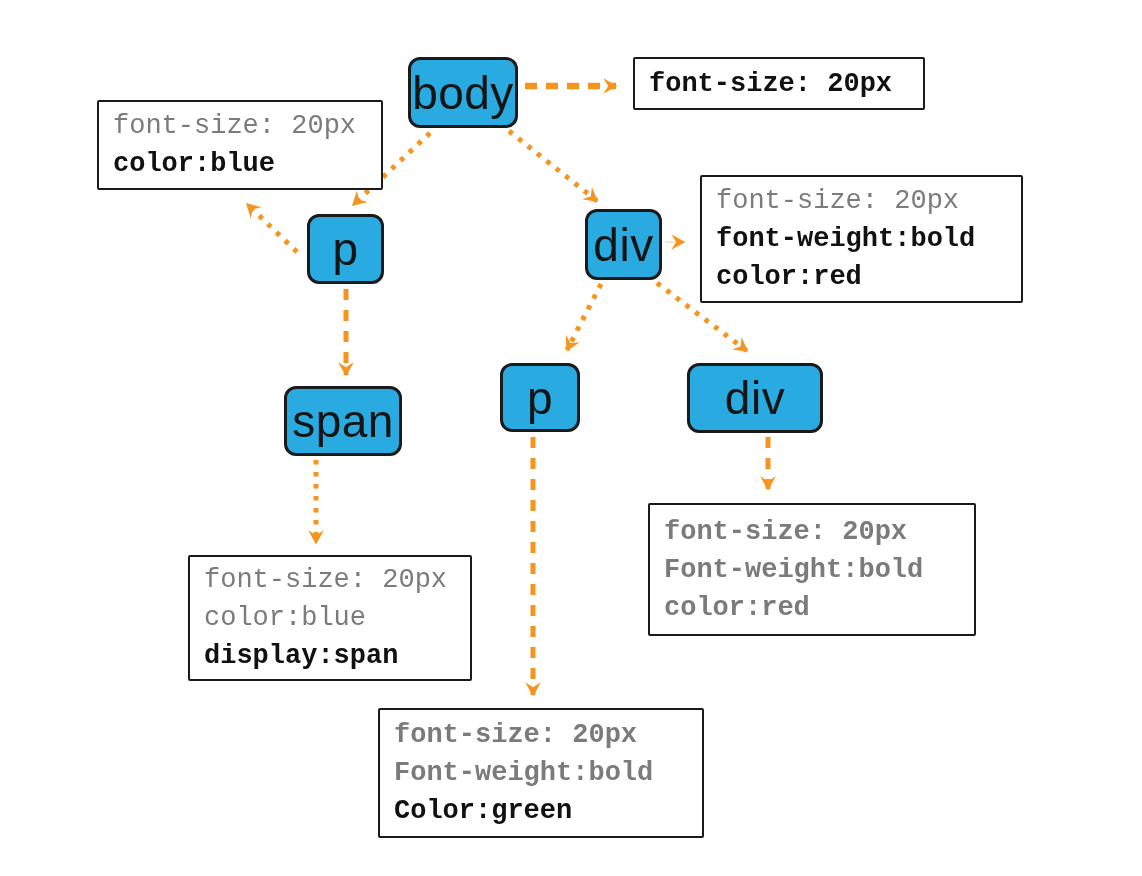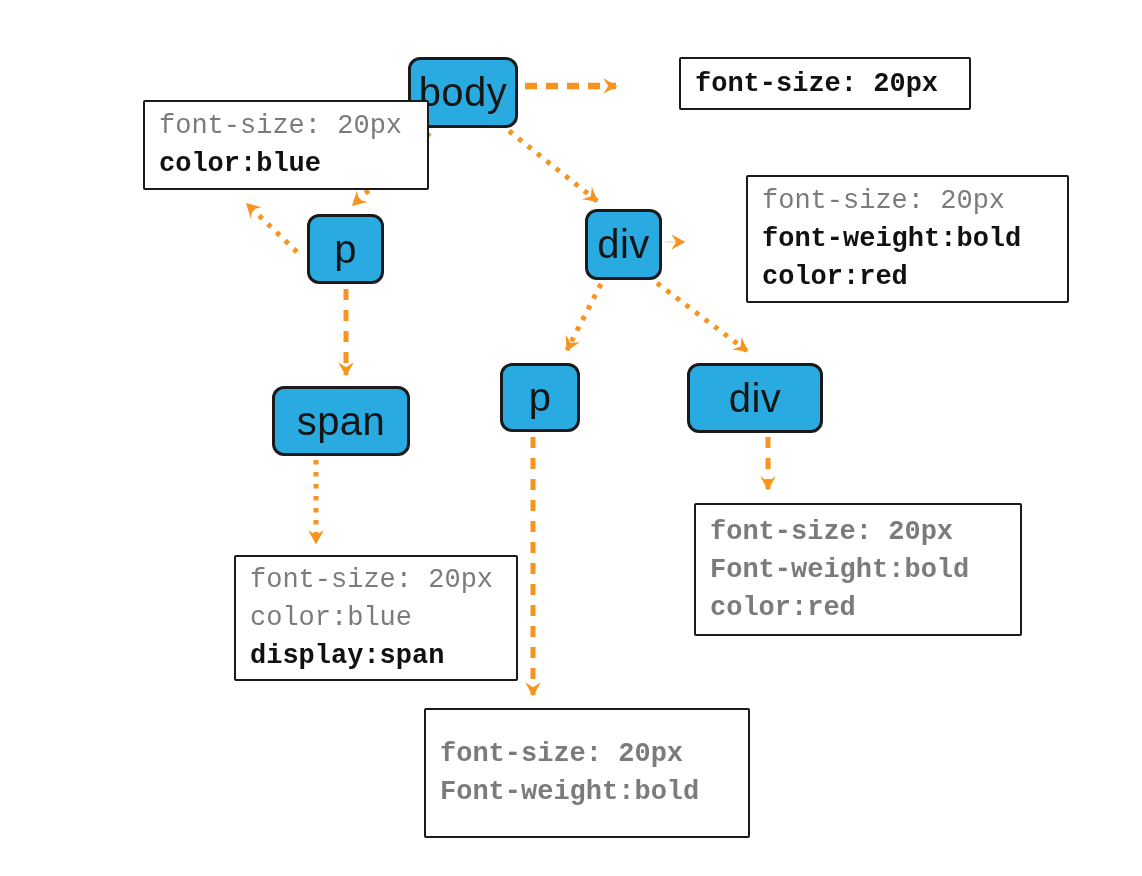--- a/index.html
+++ b/index.html
@@ -34,43 +34,42 @@
   .arrowhead { fill: var(--arrow); }
 
   .node {
     position: absolute;
     background: var(--node-fill);
     border: 3px solid var(--ink);
     border-radius: 12px;
     display: flex;
     align-items: center;
     justify-content: center;
-    font-size: 40px;
+    font-size: 46px;
     color: #151515;
     letter-spacing: 0.5px;
   }
   #node-body  { left: 408px; top:  57px; width: 110px; height: 71px; }
   #node-p1    { left: 307px; top: 214px; width:  77px; height: 70px; }
   #node-div1  { left: 585px; top: 209px; width:  77px; height: 71px; }
-  #node-span1 { left: 272px; top: 386px; width: 138px; height: 70px; }
+  #node-span1 { left: 284px; top: 386px; width: 118px; height: 70px; }
   #node-p2    { left: 500px; top: 363px; width:  80px; height: 69px; }
   #node-div2  { left: 687px; top: 363px; width: 136px; height: 70px; }
 
   .rulebox {
     position: absolute;
     background: var(--paper);
     border: 2.5px solid var(--ink);
     border-radius: 2px;
     display: flex;
     flex-direction: column;
     justify-content: center;
     padding: 6px 14px;
     font-family: "Liberation Mono", "DejaVu Sans Mono", monospace;
     font-size: 27px;
-    margin-left: 46px;
   }
   .rule-line { line-height: 38px; white-space: pre; }
   .gray-n { color: var(--muted); font-weight: normal; }
   .gray-b { color: var(--muted); font-weight: bold; }
   .black-b { color: var(--strong); font-weight: bold; }
 
   #rule-body  { left: 633px; top:  57px; width: 292px; height:  53px; }
   #rule-p1    { left:  97px; top: 100px; width: 286px; height:  90px; }
   #rule-div1  { left: 700px; top: 175px; width: 323px; height: 128px; }
   #rule-span1 { left: 188px; top: 555px; width: 284px; height: 126px; }
@@ -127,20 +126,21 @@
 
   <div class="rulebox" id="rule-span1">
     <div class="rule-line gray-n">font-size: 20px</div>
     <div class="rule-line gray-n">color:blue</div>
     <div class="rule-line black-b">display:span</div>
   </div>
 
   <div class="rulebox" id="rule-p2">
     <div class="rule-line gray-b">font-size: 20px</div>
     <div class="rule-line gray-b">Font-weight:bold</div>
+    <div class="rule-line black-b">Color:green</div>
   </div>
 
   <div class="rulebox" id="rule-div2">
     <div class="rule-line gray-b">font-size: 20px</div>
     <div class="rule-line gray-b">Font-weight:bold</div>
     <div class="rule-line gray-b">color:red</div>
   </div>
 
 </div>
 

